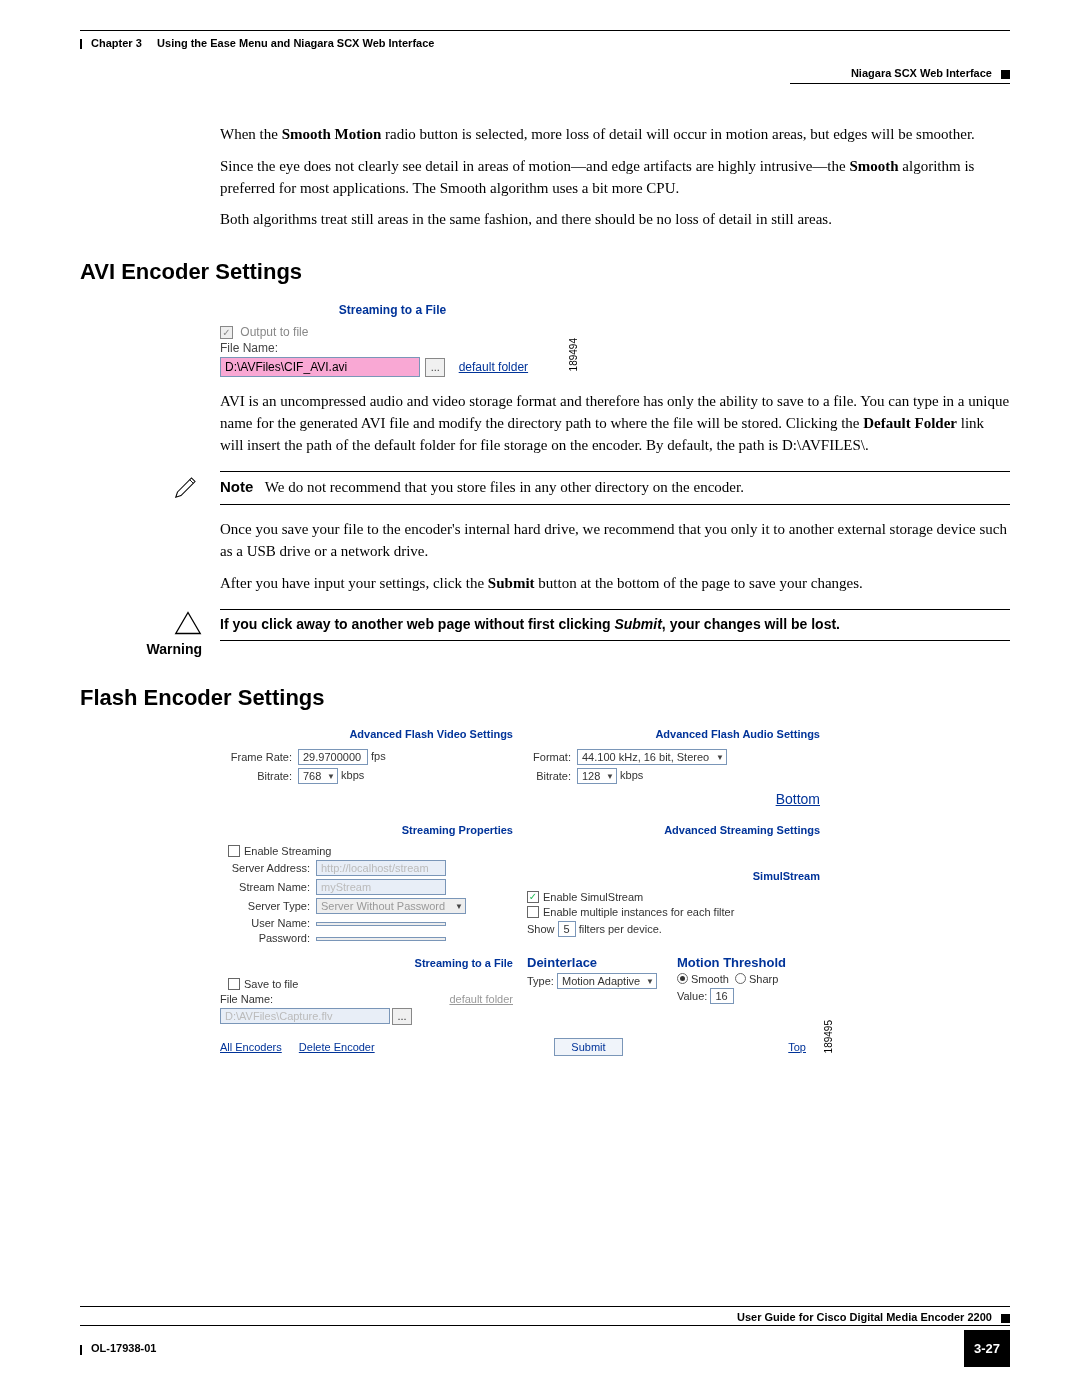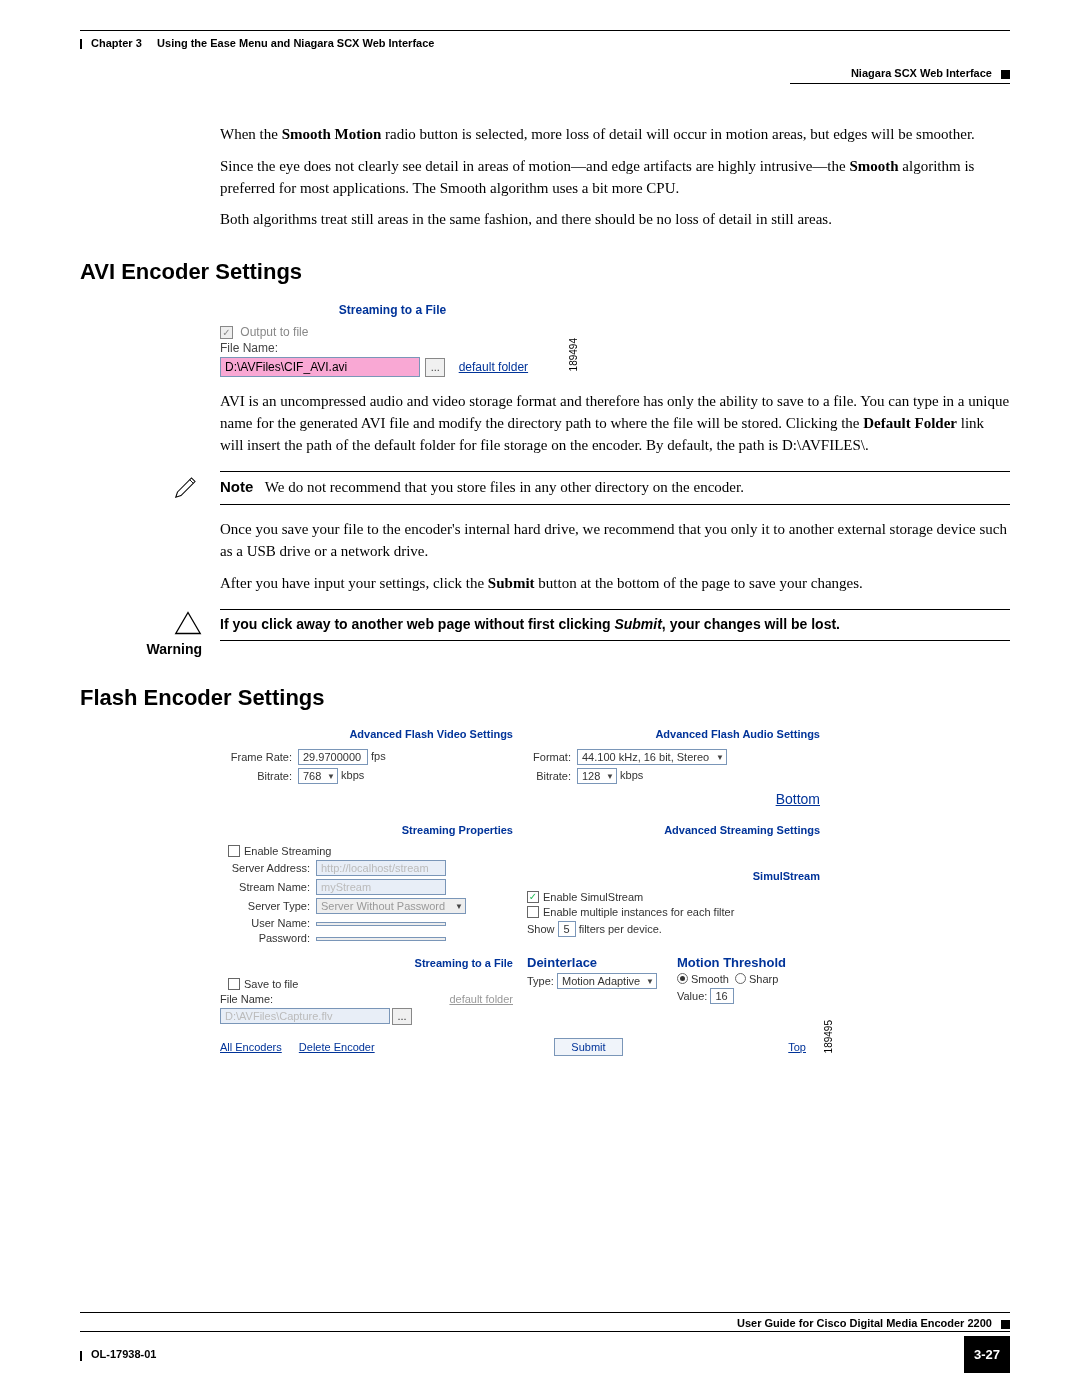--- a/index.html
+++ b/index.html
@@ -116,21 +116,21 @@
   .radio { display:inline-block; width:11px;height:11px;border:1px solid #666;border-radius:50%; vertical-align:middle; margin-right:3px; position:relative;}
   .radio.on::after{content:""; position:absolute; left:2px; top:2px; width:5px; height:5px; background:#333; border-radius:50%;}
   .chk { display:inline-block; width:12px;height:12px; border:1px solid #666; background:#fff; vertical-align:middle; margin-right:4px; text-align:center; font-size:10px; line-height:10px; color:#2b5;}
   .shot2-row2 { margin-top: 10px; border-top: 0; }
   .shot2-actions { display:flex; justify-content:space-between; align-items:center; margin-top:10px; font-size:11px;}
   .shot2-actions a { color:#003399; text-decoration: underline; margin-right:14px;}
   .submit-btn { display:inline-block; border:1px solid #7a96b8; background:#f0f4fa; color:#003399; padding:2px 16px; font-size:11px;}
   .placeholder-hint { color:#bbb; }
 
   
-  .footer-block { position: absolute; bottom: 24px; left: 80px; right: 70px; }
+  .footer-block { position: absolute; bottom: 30px; left: 80px; right: 70px; }
   .footer-rule1 { border-top: 1.5px solid #000; }
   .footer-line1 { text-align: right; font-family: Arial, sans-serif; font-size: 11px; font-weight: bold; margin-top: 4px; }
   .footer-line2 { display: flex; justify-content: space-between; align-items: center; margin-top: 4px; }
   .footer-line2 .docid { font-family: Arial, sans-serif; font-size: 11px; font-weight: bold; }
   .footer-line2 .pgbox { background: #000; color: #fff; font-family: Arial, sans-serif; font-weight: bold; padding: 11px 10px; font-size: 13px; }
   .footer-rule2 { border-top: 1px solid #000; margin-top: 2px; }
   .vbar { display:inline-block; width:2px; height:10px; background:#000; vertical-align:middle; margin-right:6px;}
 </style>
 </head>
 <body>

